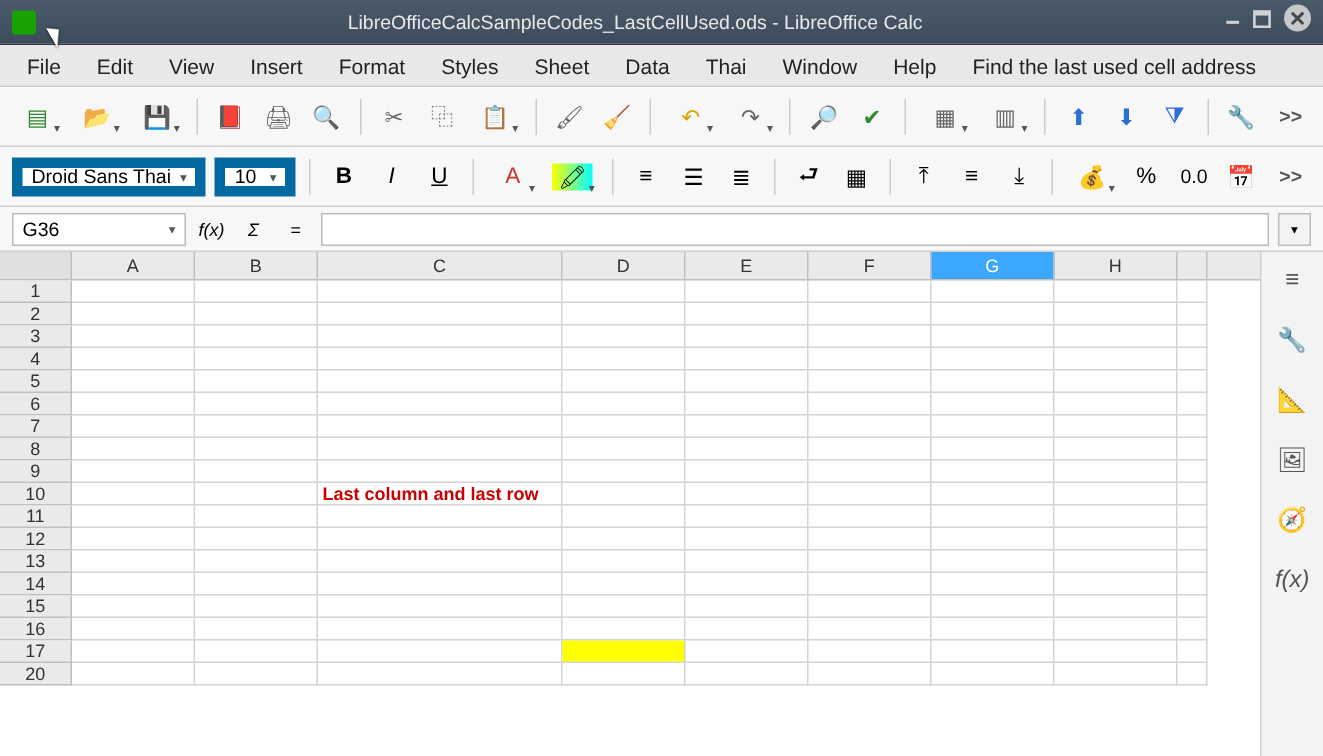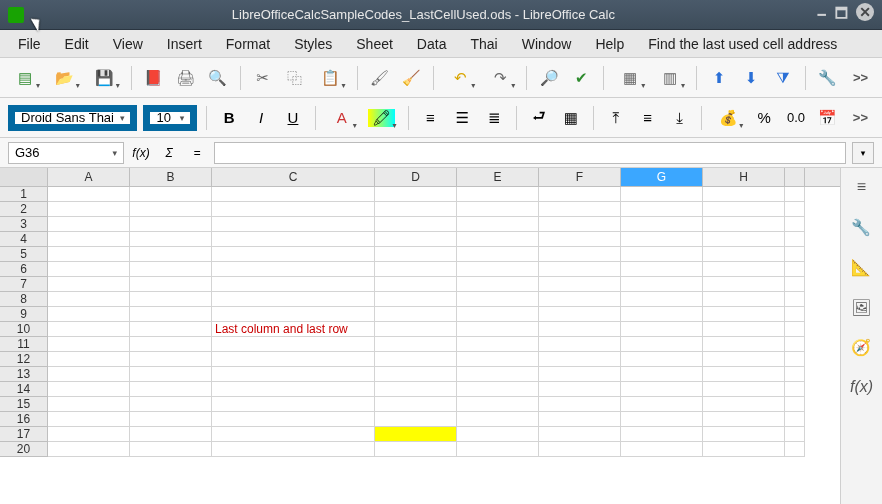--- a/index.html
+++ b/index.html
@@ -134,21 +134,21 @@
     font-size:12px; color:#333;
   }
   .cell {
     width:82px; border-right:1px solid #d4d4d4; border-bottom:1px solid #d4d4d4;
     font-size:12px; padding:0 3px; overflow:hidden; white-space:nowrap;
     display:flex; align-items:center;
   }
   .cell.wide { width:163px; }
   .cell.last { width:20px; }
   .cell.highlight { background:#ffff00; }
-  .cell .red-bold { color:#c90000; font-weight:normal; font-size:12px; }
+  .cell .red-bold { color:#c90000; font-weight:bold; font-size:12px; }
   .cell.span-c { overflow:visible; position:relative; z-index:2; }
 
   .sidebar {
     width:42px; background:#f3f3f3; border-left:1px solid #cfcfcf;
     display:flex; flex-direction:column; align-items:center; padding-top:6px; gap:14px;
   }
   .sb-btn { width:26px; height:26px; display:flex; align-items:center; justify-content:center; cursor:pointer; font-size:16px; color:#555; }
 
   
   .cursor-arrow {

